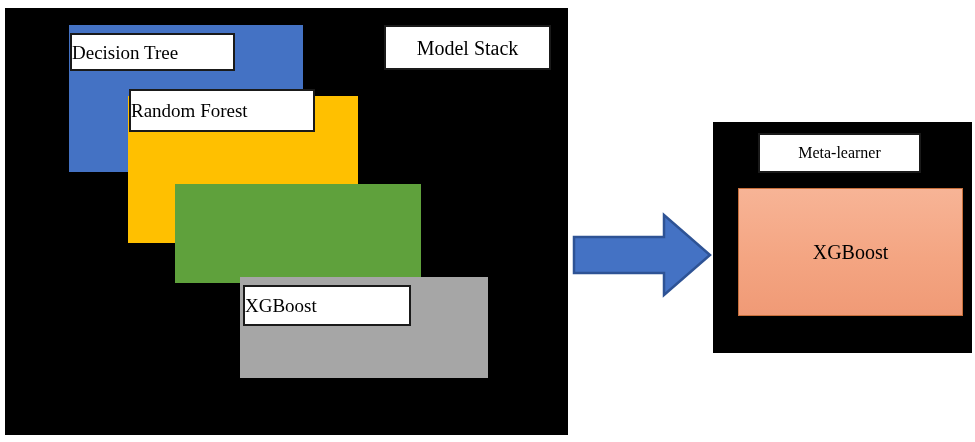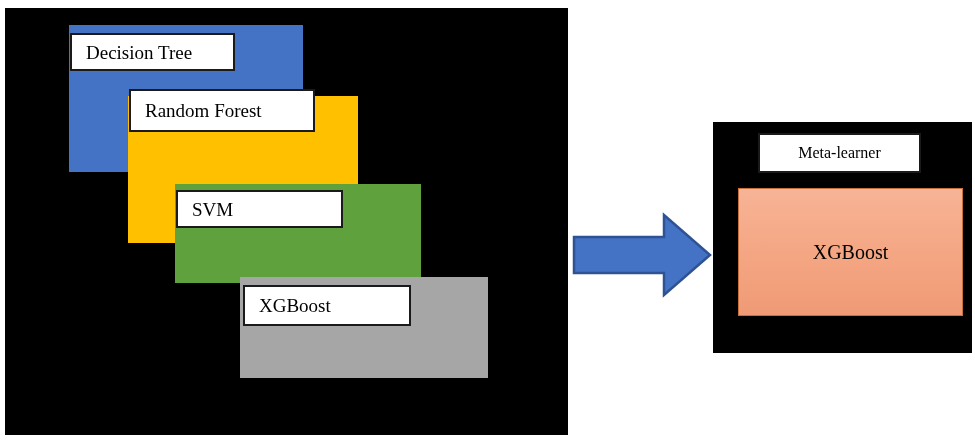--- a/index.html
+++ b/index.html
@@ -69,21 +69,21 @@
     box-sizing: border-box;
     background: #ffffff;
     border: 2px solid #1a1a1a;
     display: flex;
     align-items: center;
     color: #000000;
     font-size: 19px;
     line-height: 1;
     white-space: nowrap;
   }
-  .label-plate.pad-left  { padding-left: 14px; justify-content: flex-start; }
+  .label-plate.pad-left  { justify-content: flex-start; }
   .label-plate.center    { justify-content: center; }
 
   #label-decision-tree { left: 70px;  top: 33px;  width: 165px; height: 38px; }
   #label-random-forest { left: 129px; top: 89px; width: 186px; height: 43px; }
   #label-svm           { left: 176px; top: 190px; width: 167px; height: 38px; }
   #label-xgboost       { left: 243px; top: 285px; width: 168px; height: 41px; }
   #label-model-stack   { left: 384px; top: 25px;  width: 167px; height: 45px; font-size: 20px; }
   #label-meta-learner  { left: 758px; top: 133px; width: 163px; height: 40px; font-size: 16px; }
 
   
@@ -122,25 +122,25 @@
   <div class="panel" id="stack-panel">
   </div>
 
   <div class="model-card" id="card-decision-tree"></div>
   <div class="label-plate pad-left" id="label-decision-tree">Decision Tree</div>
 
   <div class="model-card" id="card-random-forest"></div>
   <div class="label-plate pad-left" id="label-random-forest">Random Forest</div>
 
   <div class="model-card" id="card-svm"></div>
-  <div class="label-plate pad-left" id="label-svm">SVM</div>
 
   <div class="model-card" id="card-xgboost"></div>
   <div class="label-plate pad-left" id="label-xgboost">XGBoost</div>
 
+  <div class="label-plate center" id="label-model-stack">Model Stack</div>
 
   <div id="flow-arrow">
     <svg viewBox="0 0 140 86" preserveAspectRatio="none">
       <polygon points="2,25 92,25 92,3 138,43 92,83 92,61 2,61" fill="#4472C4" stroke="#2E5395" stroke-width="2.5" stroke-linejoin="miter"></polygon>
     </svg>
   </div>
 
   <div class="panel" id="meta-panel">
   </div>
 

